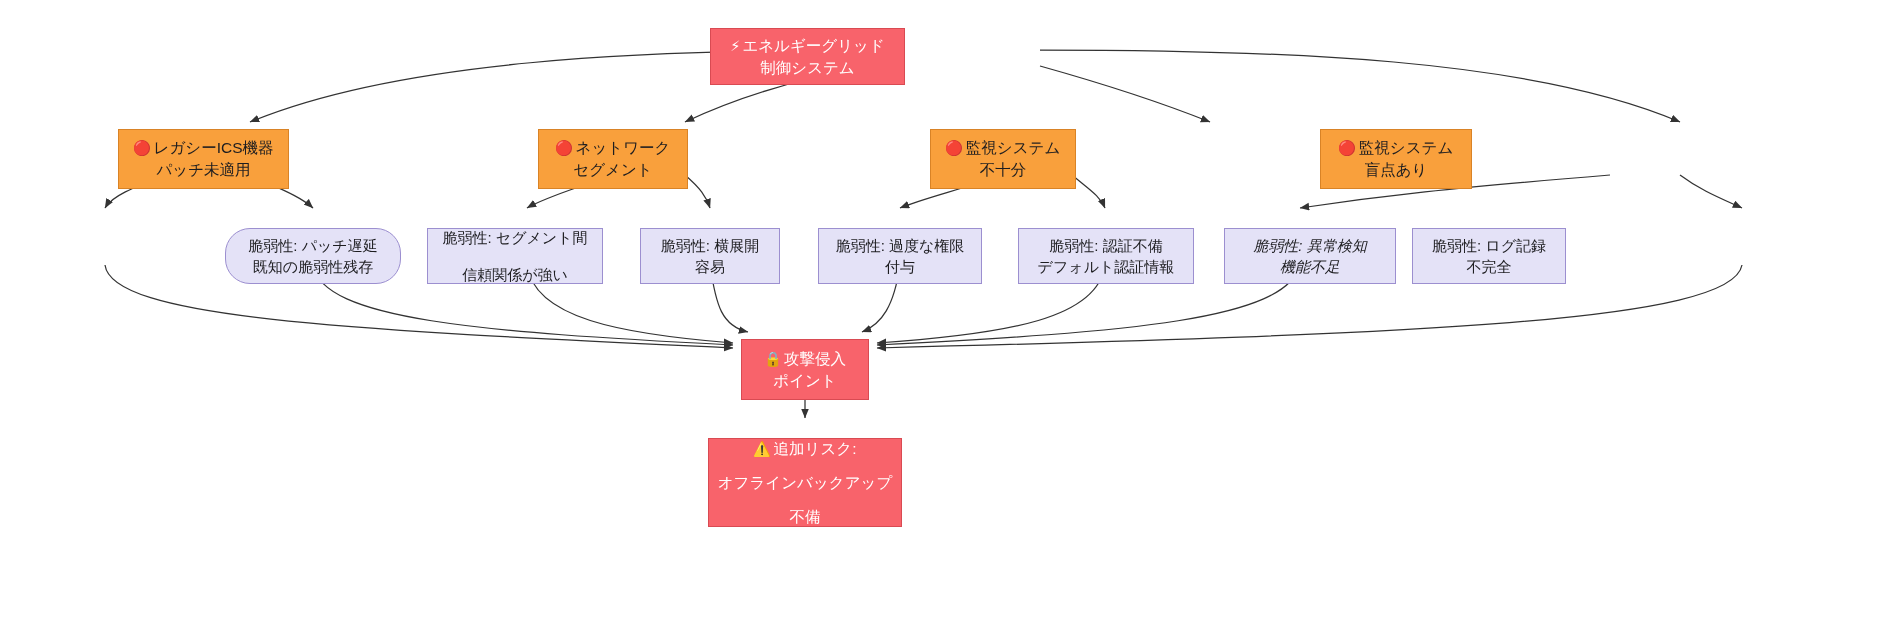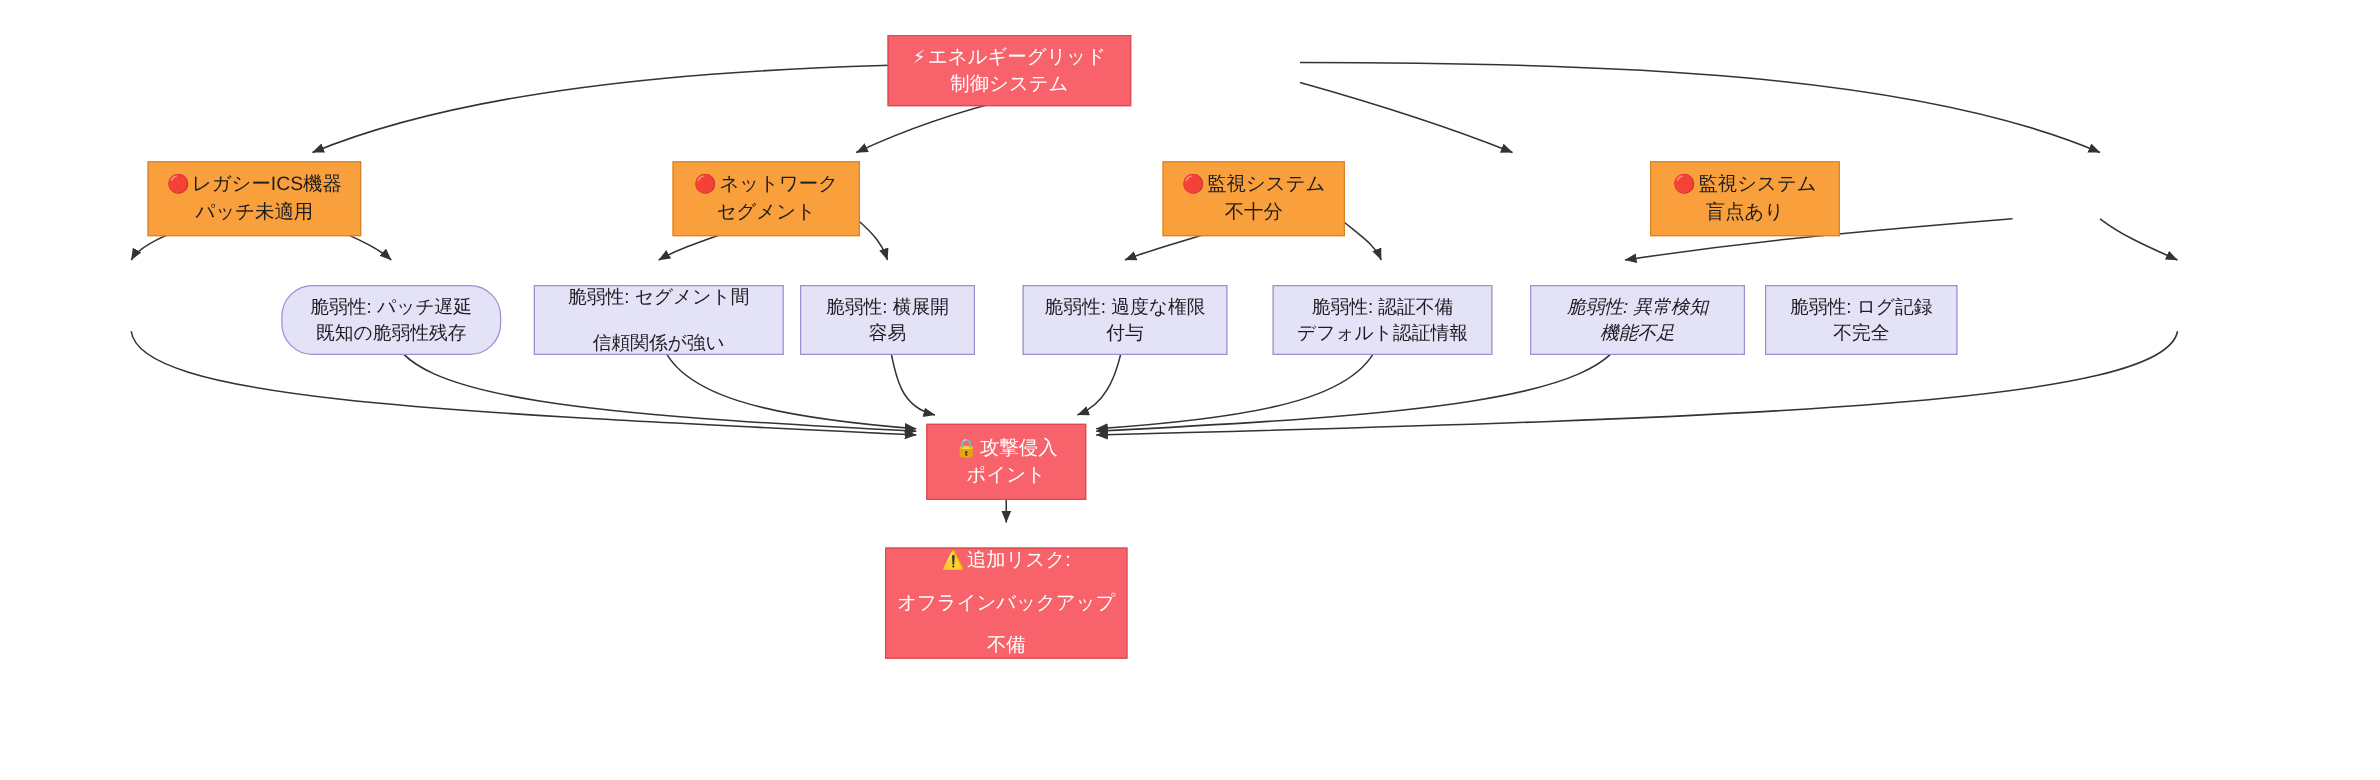--- a/index.html
+++ b/index.html
@@ -128,21 +128,21 @@
     <span class="line"><span class="emoji">🔴</span><span>監視システム</span></span>
     <span class="line">盲点あり</span>
   </div>
 
 
   <div class="node node-vuln" style="left:225px; top:209px; width:176px; height:56px;border-radius:25px;">
     <span class="line">脆弱性: パッチ遅延</span>
     <span class="line">既知の脆弱性残存</span>
   </div>
 
-  <div class="node node-vuln" style="left:427px; top:209px; width:200px; height:56px;gap:16px;">
+  <div class="node node-vuln" style="left:427px; top:209px; width:176px; height:56px;gap:16px;">
     <span class="line">脆弱性: セグメント間</span>
     <span class="line">信頼関係が強い</span>
   </div>
 
   <div class="node node-vuln" style="left:818px; top:209px; width:164px; height:56px;">
     <span class="line">脆弱性: 過度な権限</span>
     <span class="line">付与</span>
   </div>
 
   <div class="node node-vuln" style="left:640px; top:209px; width:140px; height:56px;">

